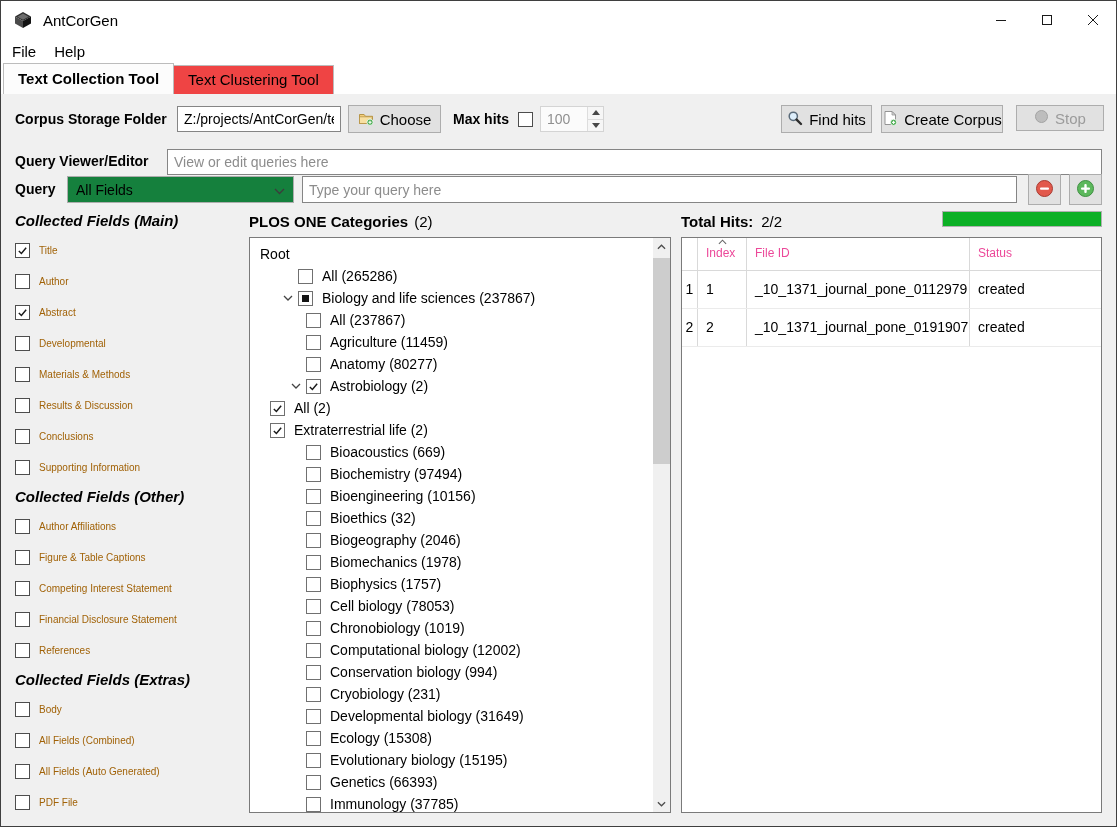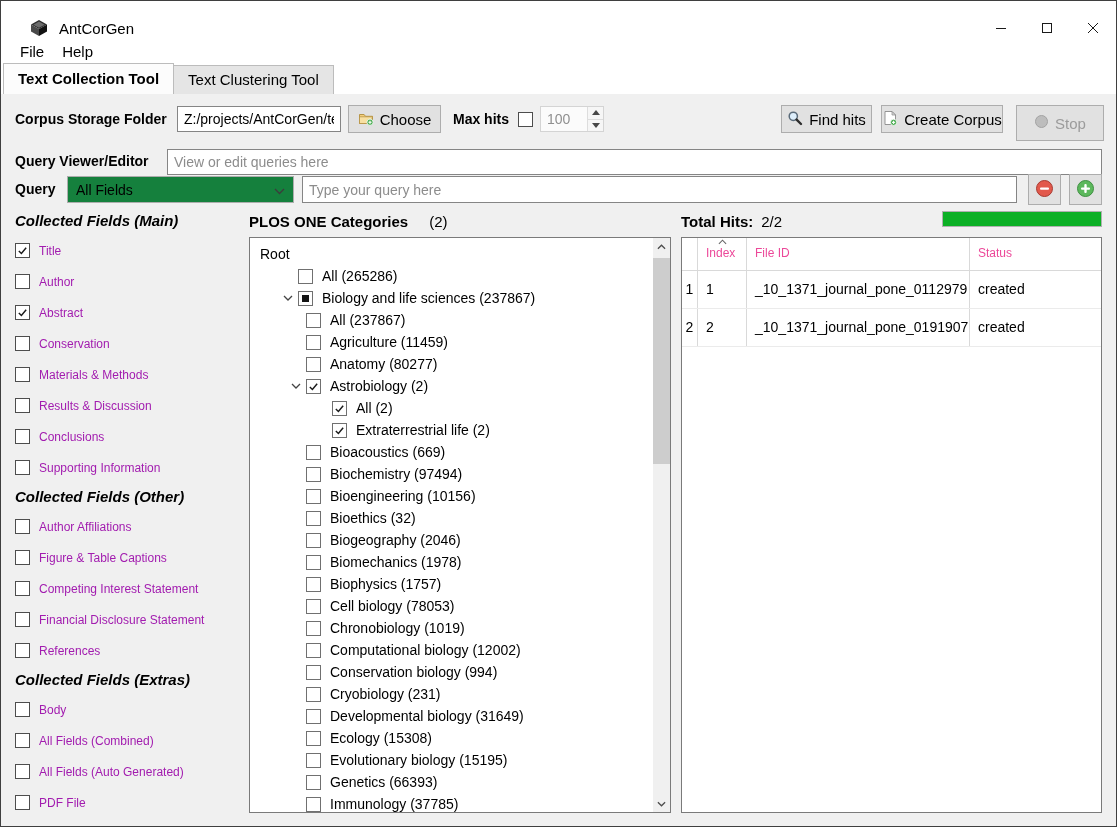--- a/index.html
+++ b/index.html
@@ -1,29 +1,29 @@
 <!DOCTYPE html>
 <html><head>
 <meta charset="utf-8">
 <style>
   html,body{margin:0;padding:0;background:#fff;}
   .window{position:relative;width:1117px;height:827px;box-sizing:border-box;border:1px solid #3f3f3f;
           font-family:"Liberation Sans",sans-serif;background:#fff;overflow:hidden;}
   
-  .titlebar{position:absolute;left:0;top:8px;right:0;height:38px;background:#fff;display:flex;align-items:center;padding-left:16px;}
+  .titlebar{position:absolute;left:0;top:0;right:0;height:38px;background:#fff;display:flex;align-items:center;}
   .app-icon{margin-left:12px;width:20px;height:20px;flex:0 0 20px;}
   .app-title{margin-left:10px;font-size:15px;color:#000;}
   .win-controls{margin-left:auto;display:flex;height:38px;}
   .win-btn{width:46px;height:38px;display:flex;align-items:center;justify-content:center;}
   
-  .menubar{position:absolute;left:0;top:38px;right:0;height:24px;background:#fff;display:flex;align-items:center;padding-left:10px;}
+  .menubar{position:absolute;left:0;top:38px;right:0;height:24px;background:#fff;display:flex;align-items:center;padding-left:2px;}
   .menu-item{font-size:15px;color:#000;padding:2px 9px;}
   
   .tabbar{position:absolute;left:0;top:62px;right:0;height:31px;background:#fff;display:flex;align-items:flex-end;padding-left:2px;border-bottom:1px solid #bcbcbc;box-sizing:content-box;}
-  .tab{height:28px;line-height:28px;padding:0 14px;font-size:15px;color:#000;background:#e5e5e5;border:1px solid #bcbcbc;margin-bottom:-1px;}
+  .tab{height:28px;line-height:28px;padding:0 14px;font-size:15px;color:#000;background:#ef4444;border:1px solid #bcbcbc;margin-bottom:-1px;}
   .tab.active{background:#fcfcfc;height:30px;line-height:30px;border-bottom:1px solid #fcfcfc;font-weight:bold;}
   .tab + .tab{margin-left:-1px;}
   
   .content{position:absolute;left:0;top:93px;right:0;bottom:0;background:#f0f0f0;font-size:14px;}
   .abs{position:absolute;}
   .blabel{font-weight:bold;font-size:14px;color:#000;}
   input.txt{box-sizing:border-box;border:1px solid #858585;background:#fff;font-family:"Liberation Sans",sans-serif;font-size:14px;color:#000;padding:0 6px;outline:none;}
   input.txt::placeholder{color:#8c8c8c;}
   .btn{display:inline-flex;align-items:center;justify-content:center;gap:6px;background:#e1e1e1;border:1px solid #adadad;font-size:15px;color:#000;box-sizing:border-box;}
   .btn.disabled{color:#9b9b9b;}
@@ -35,29 +35,29 @@
   .spin-btn{flex:1;display:flex;align-items:center;justify-content:center;background:#f6f6f6;}
   .spin-btn:first-child{border-bottom:1px solid #ddd;}
   .tri-up{width:0;height:0;border-left:4px solid transparent;border-right:4px solid transparent;border-bottom:5px solid #474747;}
   .tri-dn{width:0;height:0;border-left:4px solid transparent;border-right:4px solid transparent;border-top:5px solid #474747;}
   
   .combo{box-sizing:border-box;background:#15803d;border:1px solid #adadad;display:flex;align-items:center;padding:0 8px;font-size:14px;color:#000;}
   .combo .chev{margin-left:auto;}
   
   .side-row{display:flex;align-items:center;height:31px;gap:9px;}
   .side-head{height:28px;line-height:28px;font-weight:bold;font-size:15px;color:#000;font-style:italic;}
-  .side-label{font-size:12px;color:#a21caf;}
+  .side-label{font-size:10px;color:#a16207;}
   
   .tree-box{box-sizing:border-box;background:#fff;border:1px solid #7a7a7a;overflow:hidden;}
   .tree-rows{padding-top:5px;}
   .t-row{display:flex;align-items:center;height:22px;font-size:14px;color:#000;}
   .t-slot{flex:0 0 20px;display:flex;align-items:center;justify-content:center;}
   .t-cb{flex:0 0 15px;width:15px;height:15px;box-sizing:border-box;border:1px solid #707070;background:#fff;margin-right:9px;display:flex;align-items:center;justify-content:center;}
   .t-partial{width:7px;height:7px;background:#141414;}
-  .lv0{padding-left:10px;} .lv1{padding-left:28px;} .lv2{padding-left:36px;} .lv3{padding-left:62px;align-items:center;}
+  .lv0{padding-left:10px;} .lv1{padding-left:28px;} .lv2{padding-left:36px;} .lv3{align-items:center;}
   
   .vscroll{position:absolute;top:0;right:0;bottom:0;width:17px;background:#f0f0f0;}
   .vs-arrow{position:absolute;left:0;width:17px;height:17px;display:flex;align-items:center;justify-content:center;}
   .vs-thumb{position:absolute;left:0;width:17px;background:#cdcdcd;}
   
   .tbl{box-sizing:border-box;background:#fff;border:1px solid #7a7a7a;position:relative;overflow:hidden;}
   .tbl-header{display:flex;height:32px;border-bottom:1px solid #d9d9d9;}
   .hcell{box-sizing:border-box;border-right:1px solid #d9d9d9;font-size:12px;color:#ec4899;line-height:31px;padding-left:8px;position:relative;}
   .hcell.corner{padding:0;}
   .hcell.last{border-right:none;}
@@ -161,21 +161,21 @@
         <svg width="16" height="16" viewBox="0 0 16 16">
           <path d="M3 1.5 h7 l3.5 3.5 v9.5 h-10.5 z" fill="#fff" stroke="#8a8a8a" stroke-width="0.9"></path>
           <path d="M10 1.5 l3.5 3.5 h-3.5 z" fill="#d9d9d9" stroke="#8a8a8a" stroke-width="0.7"></path>
           <circle cx="11.6" cy="12.3" r="3.1" fill="#44a94c" stroke="#fff" stroke-width="0.8"></circle>
           <rect x="10" y="11.8" width="3.2" height="1.1" fill="#fff"></rect>
           <rect x="11.05" y="10.75" width="1.1" height="3.2" fill="#fff"></rect>
         </svg>
       </span>
       <span>Create Corpus</span>
     </div>
-    <div class="abs btn disabled" style="left:1015px;top:11px;width:88px;height:36px;">
+    <div class="abs btn disabled" style="left:1015px;top:11px;width:88px;height:26px;">
       <span>
         <svg width="15" height="15" viewBox="0 0 15 15">
             <circle cx="7.5" cy="7.5" r="6" fill="#bdbdbd" stroke="#a3a3a3" stroke-width="1"></circle>
           </svg>
       </span>
       <span>Stop</span>
     </div>
 
     <div class="abs blabel" style="left:14px;top:55px;line-height:25px;">Query Viewer/Editor</div>
     <input class="abs txt" style="left: 166px; top: 55px; width: 935px; height: 26px;" placeholder="View or edit queries here">
@@ -225,21 +225,21 @@
       <div class="side-row">
           <span class="chk">
             <svg width="11" height="11" viewBox="0 0 12 12">
               <polyline points="2,6.5 4.8,9.2 10,3" fill="none" stroke="#1a1a1a" stroke-width="1.6"></polyline>
             </svg>
           </span>
           <span class="side-label">Abstract</span>
         </div>
       <div class="side-row">
           <span class="chk"></span>
-          <span class="side-label">Conservation</span>
+          <span class="side-label">Developmental</span>
         </div>
       <div class="side-row">
           <span class="chk"></span>
           <span class="side-label">Materials &amp; Methods</span>
         </div>
       <div class="side-row">
           <span class="chk"></span>
           <span class="side-label">Results &amp; Discussion</span>
         </div>
       <div class="side-row">
@@ -283,21 +283,21 @@
       <div class="side-row">
           <span class="chk"></span>
           <span class="side-label">All Fields (Auto Generated)</span>
         </div>
       <div class="side-row">
           <span class="chk"></span>
           <span class="side-label">PDF File</span>
         </div>
     </div>
 
-    <div class="abs" style="left:248px;top:113px;height:28px;display:flex;align-items:center;gap:21px;">
+    <div class="abs" style="left:248px;top:113px;height:28px;display:flex;align-items:center;gap:6px;">
       <span class="heading-bold">PLOS ONE Categories</span>
       <span class="heading-norm">(2)</span>
     </div>
     <div class="abs tree-box" style="left:248px;top:143px;width:422px;height:576px;">
       <div class="tree-rows" style="margin-right:17px;">
         <div class="t-row lv0">
             <span class="t-label">Root</span>
           </div>
         <div class="t-row lv1">
             <span class="t-slot"></span>

